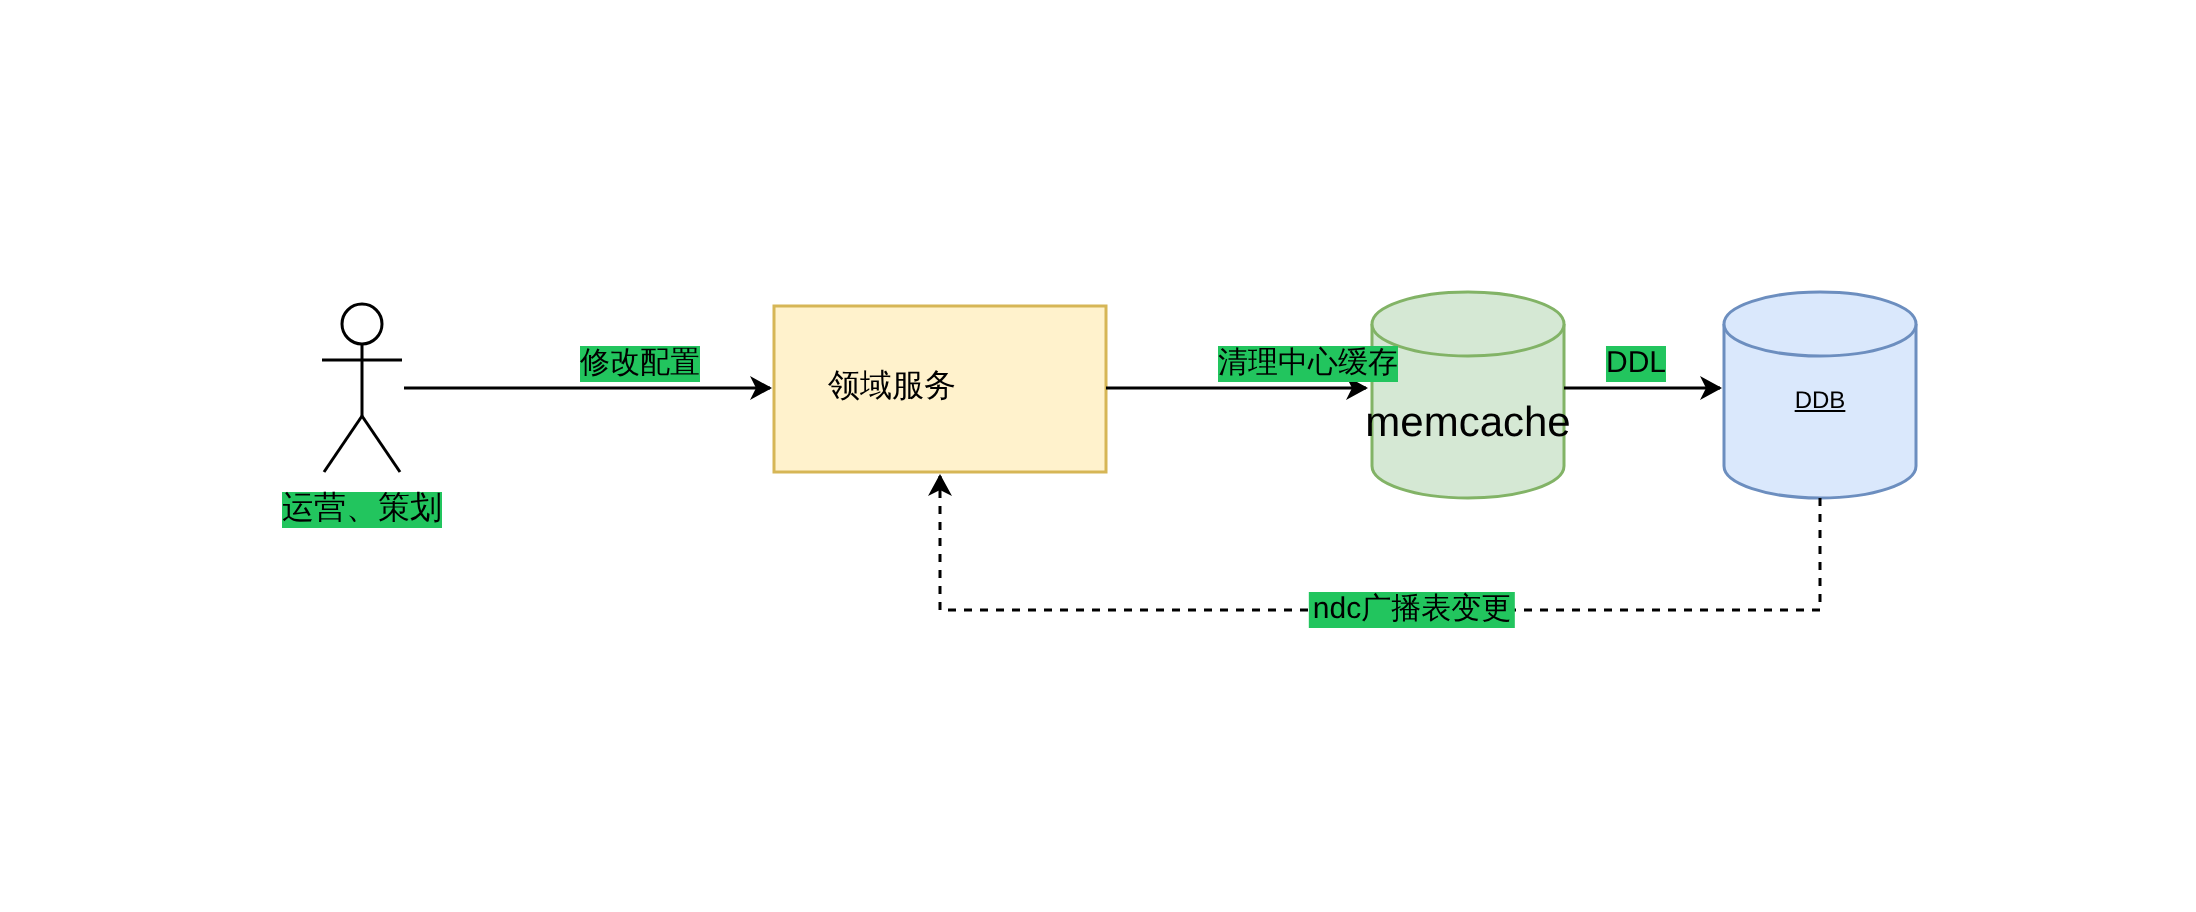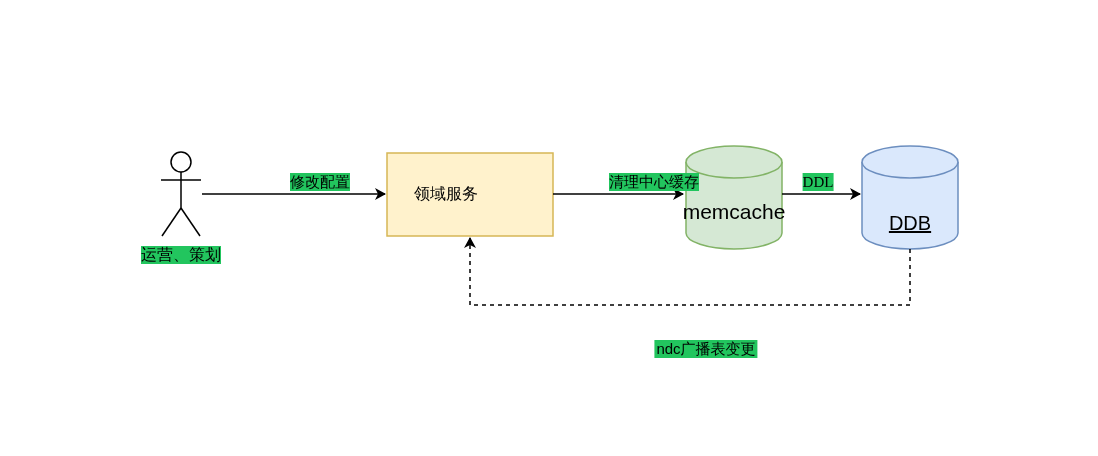--- a/index.html
+++ b/index.html
@@ -46,15 +46,15 @@
   </g>
 
   <polyline points="910,249 910,305 470,305 470,238" fill="none" stroke="#000" stroke-width="1.5" stroke-dasharray="4,4" marker-end="url(#arrow)"></polyline>
 </svg>
 
 <div class="lbl center" style="left:181px; top:255px; font-size:16px;">运营、策划</div>
 <div class="lbl center" style="left:320px; top:182px;">修改配置</div>
 <div class="lbl center" style="left:446px; top:194px; background:transparent; font-size:16px;">领域服务</div>
 <div class="lbl center" style="left:618px; top:182px;margin-left:36px;">清理中心缓存</div>
 <div class="lbl center" style="left:734px; top:212px; background:transparent; font-size:21px;">memcache</div>
-<div class="lbl center" style="left:818px; top:182px;font-family:Liberation Serif, serif;">DDL</div>
-<div class="lbl center" style="left:910px; top:223px; background:transparent; font-size:20px;text-decoration:underline;">DDB</div>
-<div class="lbl center" style="left:706px; top:305px; padding:0 2px;margin-top:44px;">ndc广播表变更</div>
+<div class="lbl center" style="left:818px; top:182px;">DDL</div>
+<div class="lbl center" style="left:910px; top:200px; background:transparent; font-size:12px;text-decoration:underline;">DDB</div>
+<div class="lbl center" style="left:706px; top:305px; padding:0 2px;">ndc广播表变更</div>
 
 </body></html>

